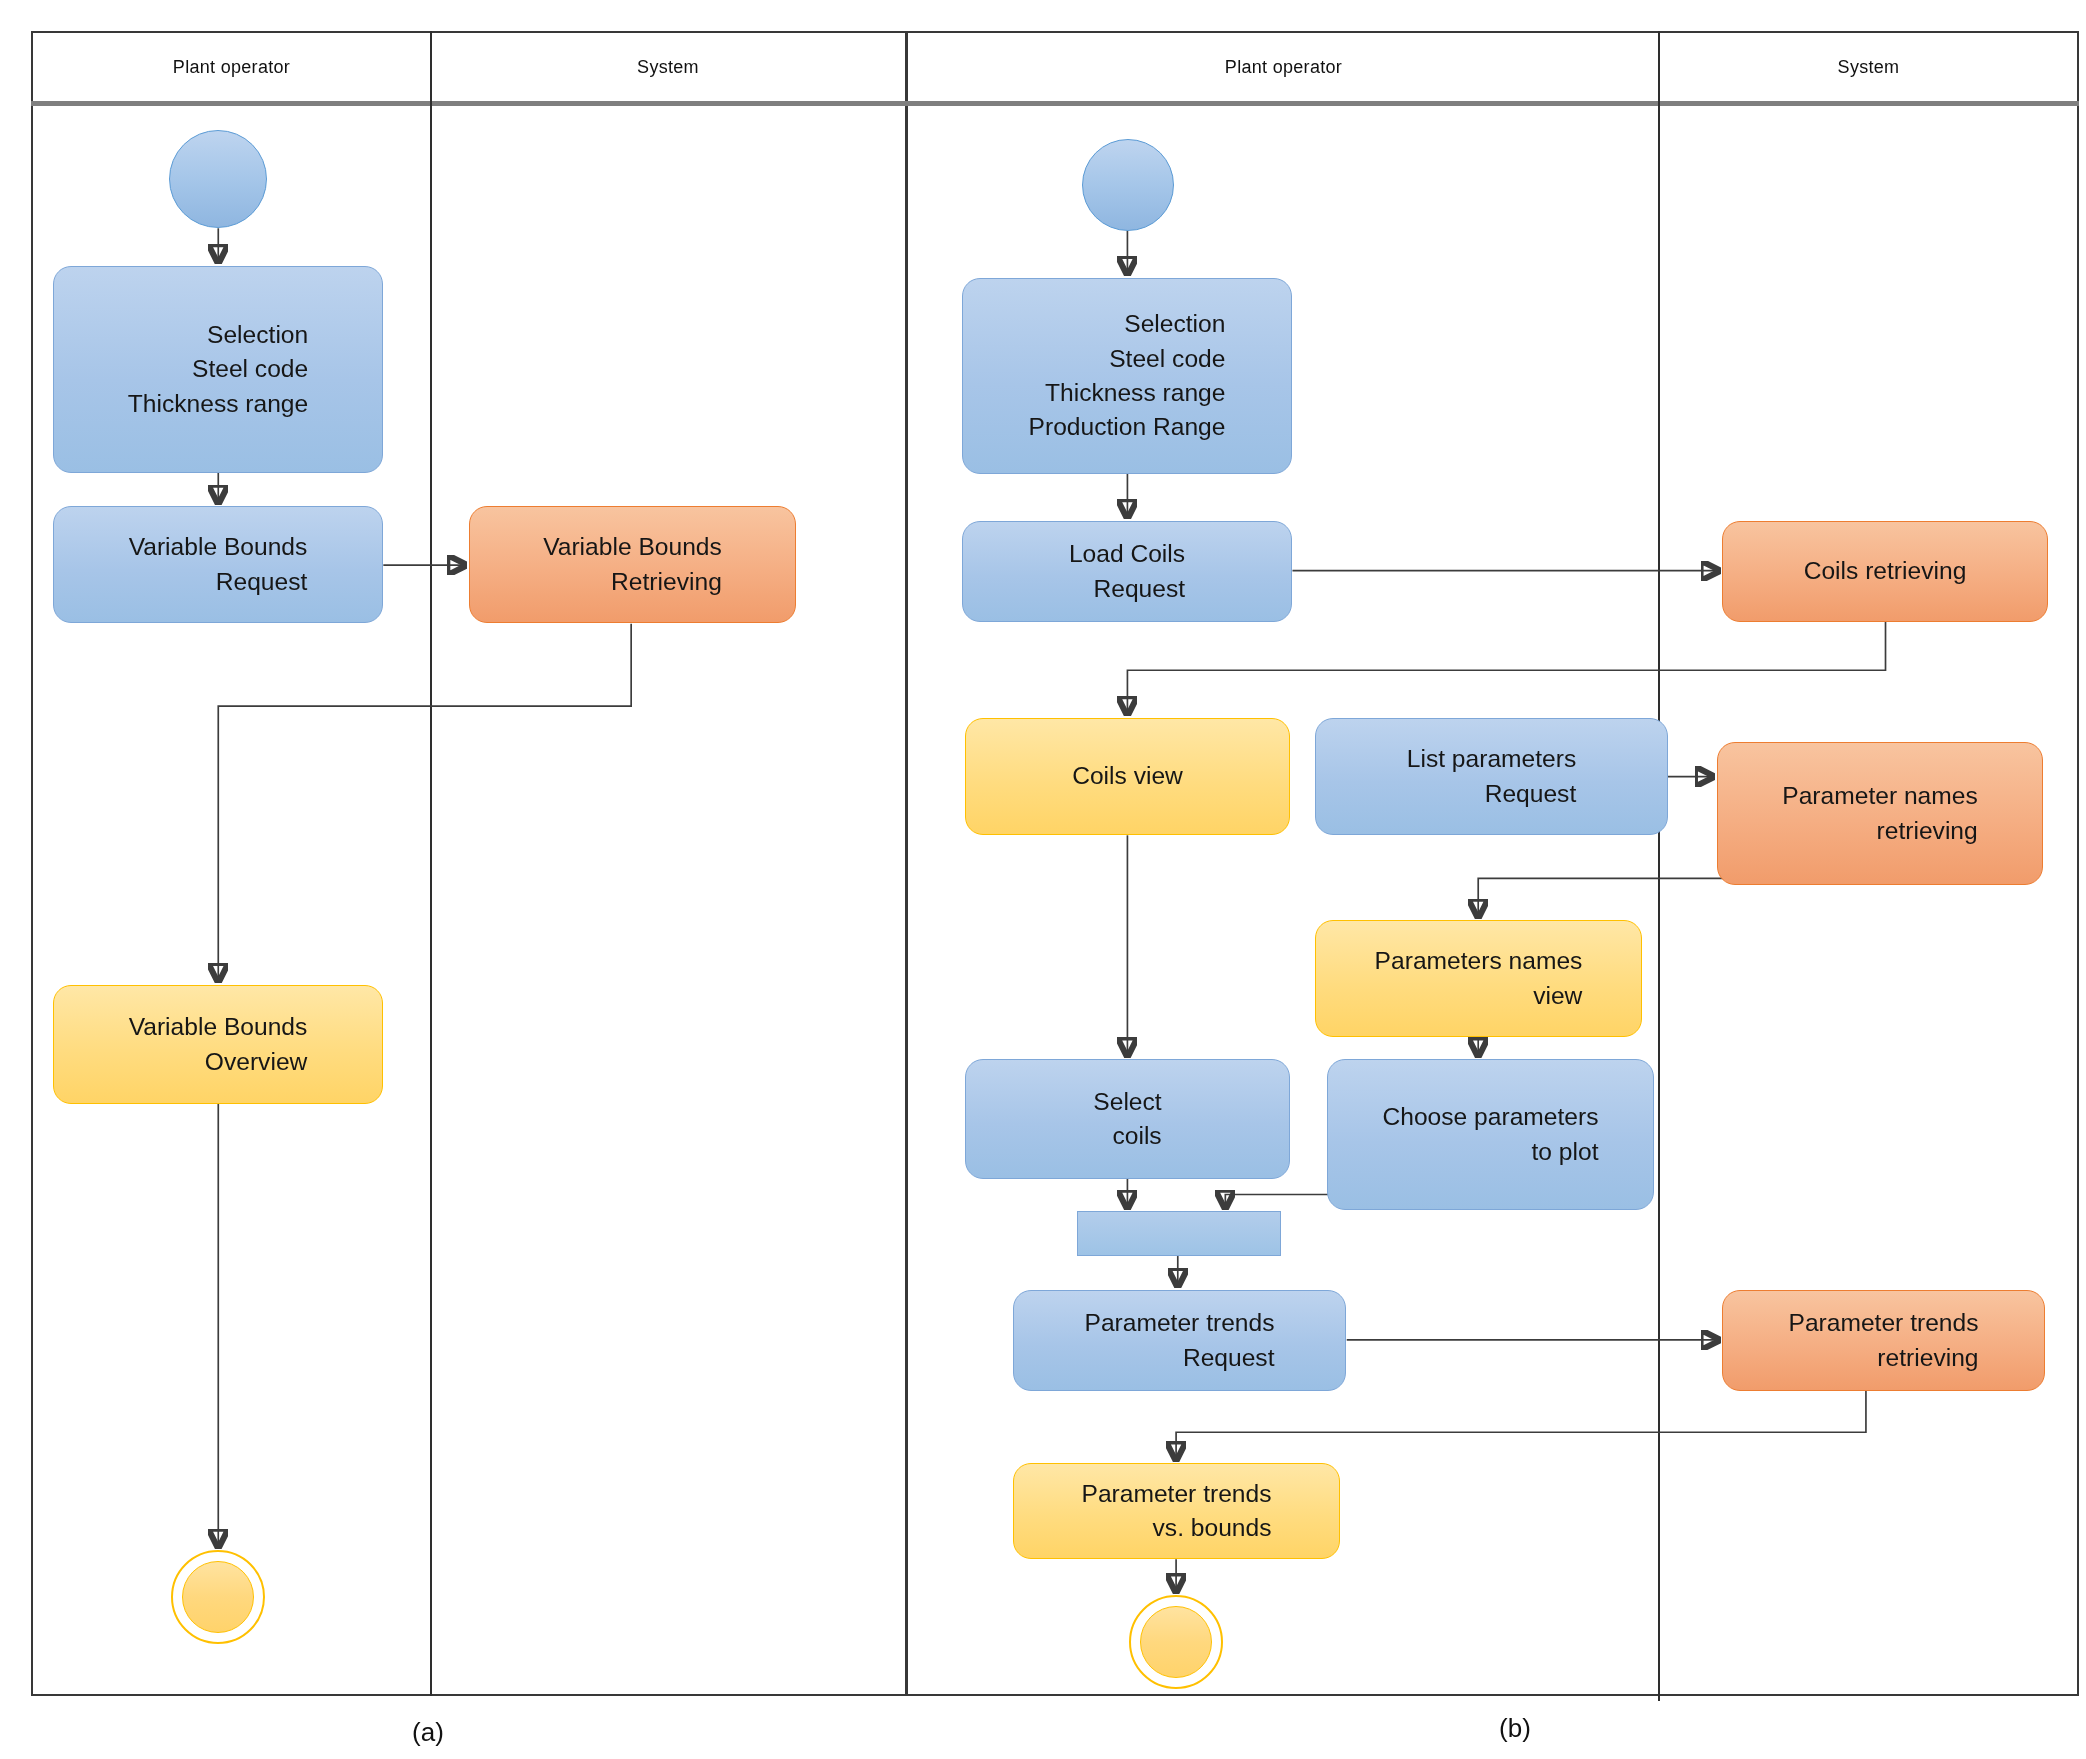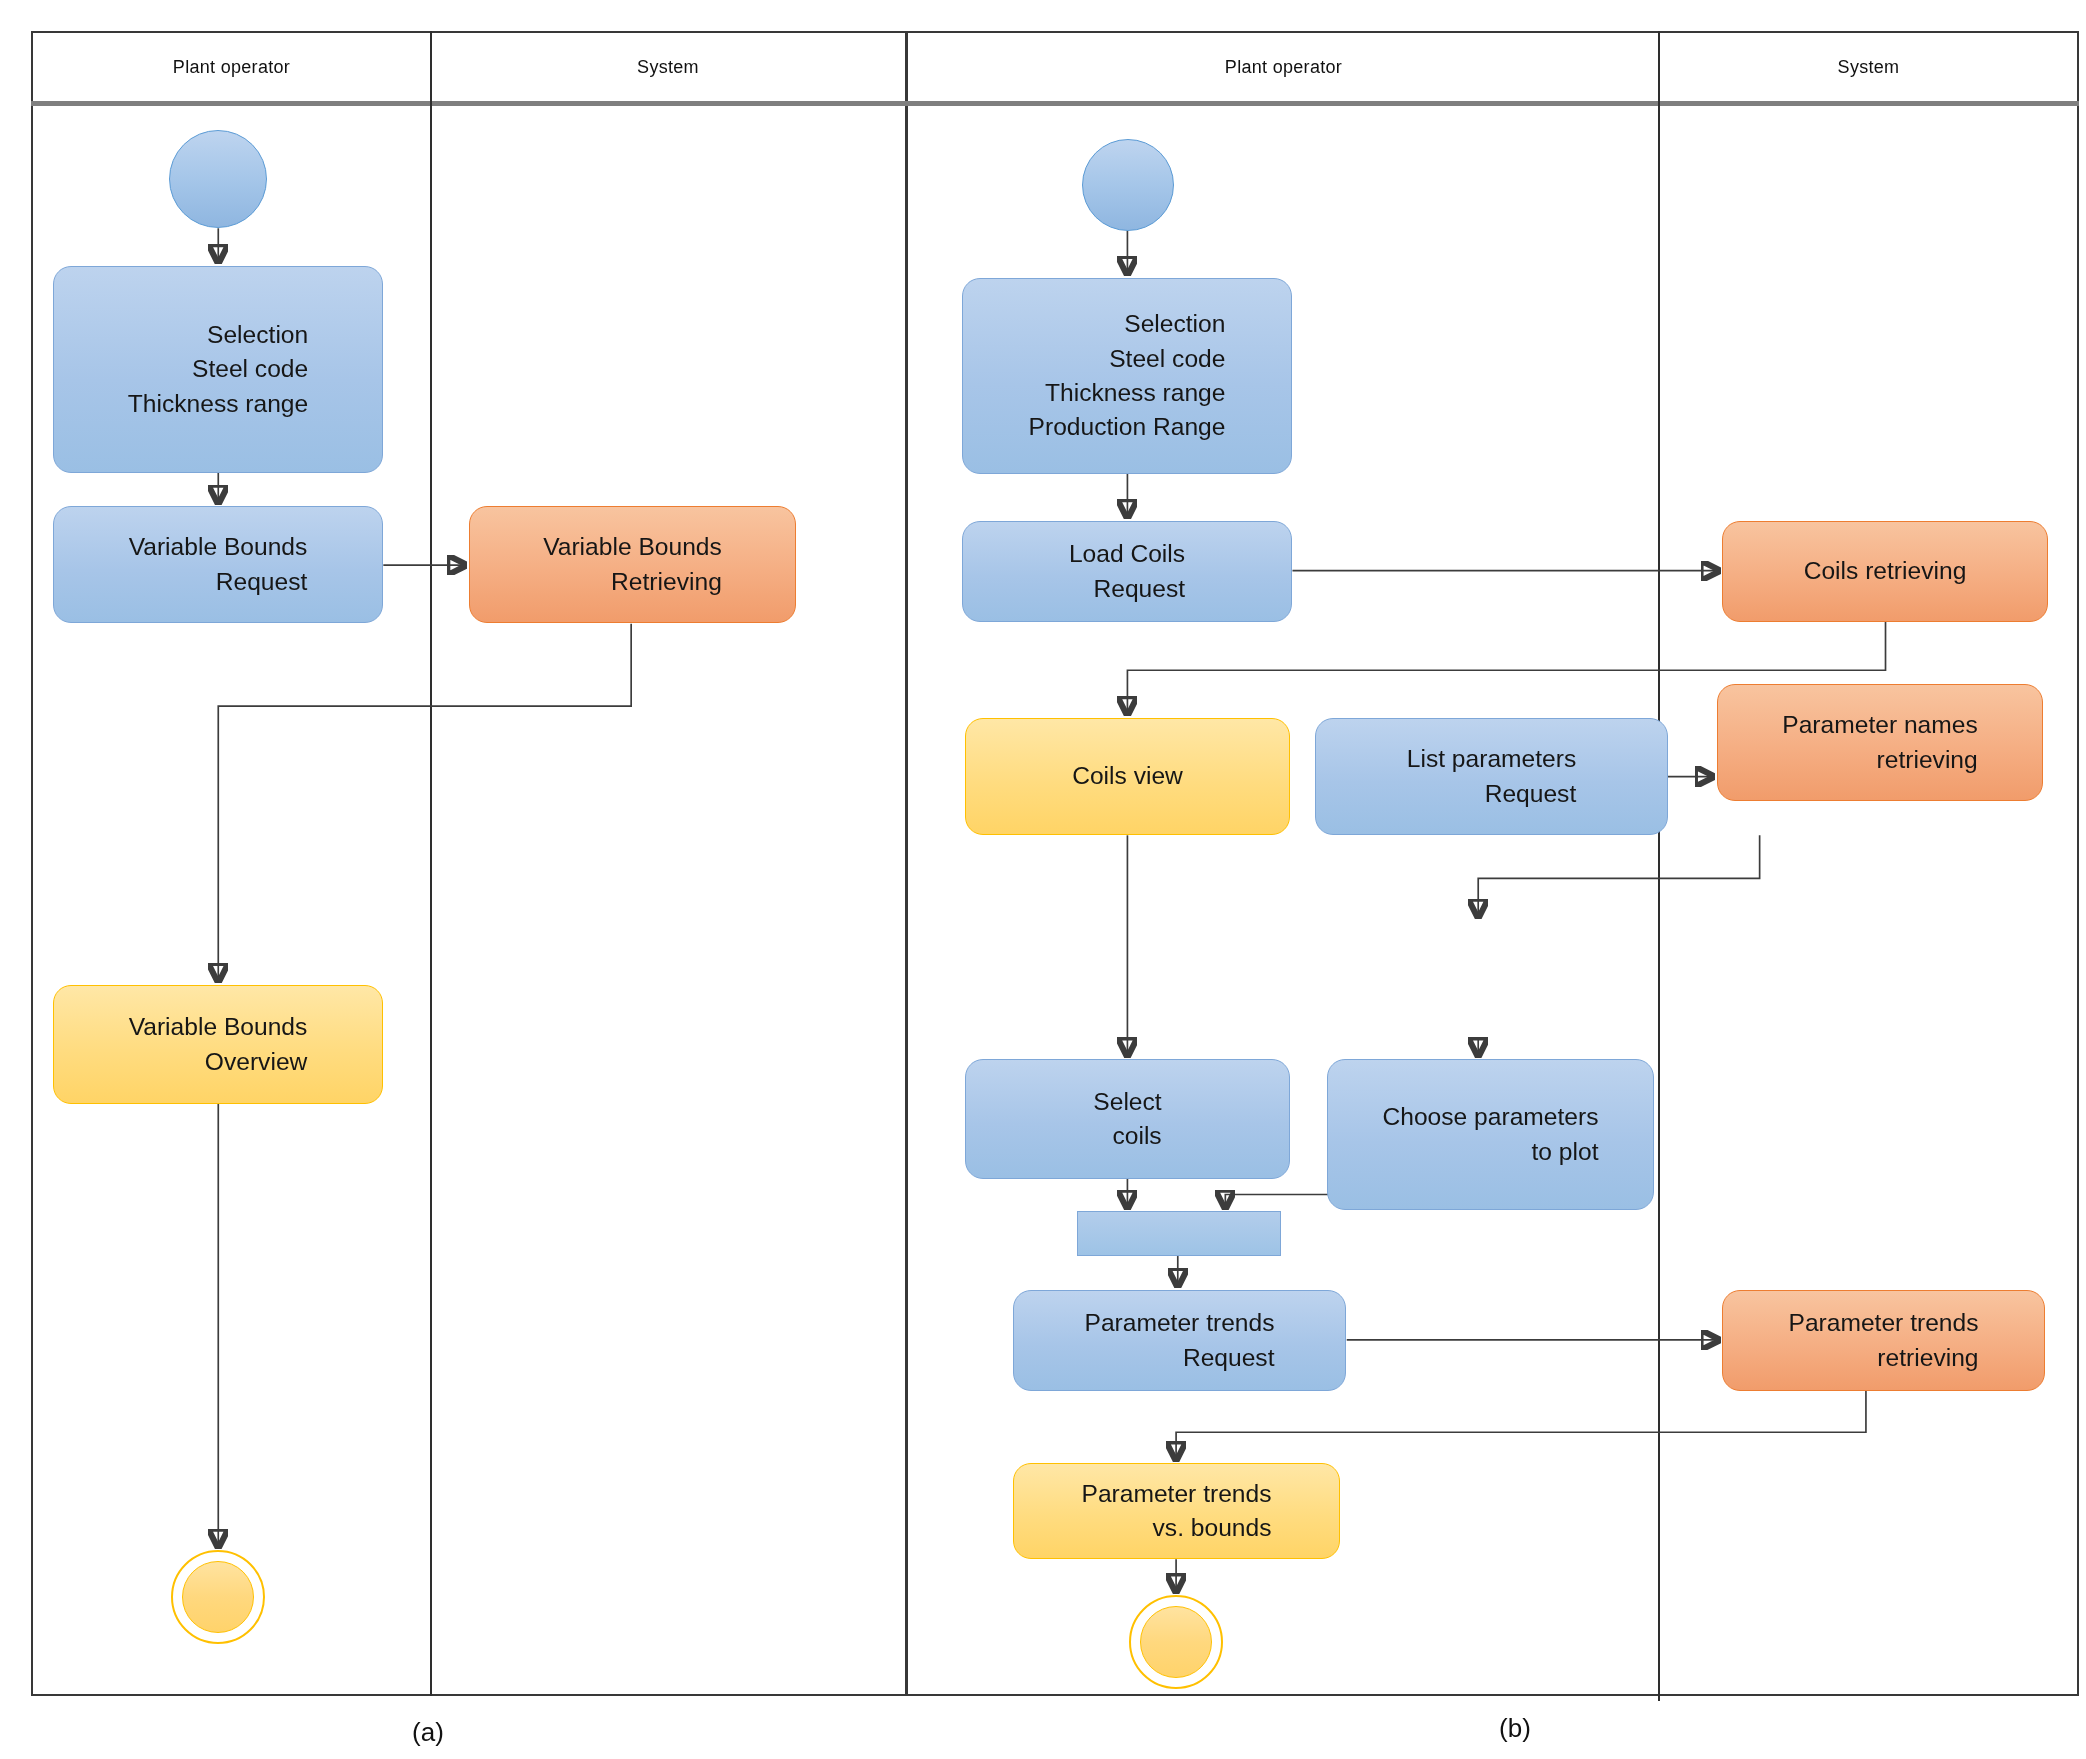--- a/index.html
+++ b/index.html
@@ -143,23 +143,25 @@
   <div class="act blue" style="left:962px;top:521px;width:330px;height:101px;">Load Coils
 Request</div>
 
   <div class="act orange" style="left:1722px;top:521px;width:326px;height:101px;">Coils retrieving</div>
 
   <div class="act yellow" style="left:965px;top:718px;width:325px;height:117px;">Coils view</div>
 
   <div class="act blue" style="left:1315px;top:718px;width:353px;height:117px;">List parameters
 Request</div>
 
-  <div class="act orange" style="left:1717px;top:684px;width:326px;height:117px;">Parameter names
+  <div class="act orange" style="left:1717px;top:742px;width:326px;height:143px;">Parameter names
 retrieving</div>
 
+  <div class="act yellow" style="left:1315px;top:920px;width:327px;height:117px;">Parameters names
+view</div>
 
   <div class="act blue" style="left:965px;top:1059px;width:325px;height:120px;">Select
 coils</div>
 
   <div class="act blue" style="left:1315px;top:1059px;width:327px;height:151px;margin-left:12px;">Choose parameters
 to plot</div>
 
   <div class="join-bar" style="left:1077px;top:1211px;width:204px;height:45px;"></div>
 
   <div class="act blue" style="left:1013px;top:1290px;width:333px;height:101px;">Parameter trends

